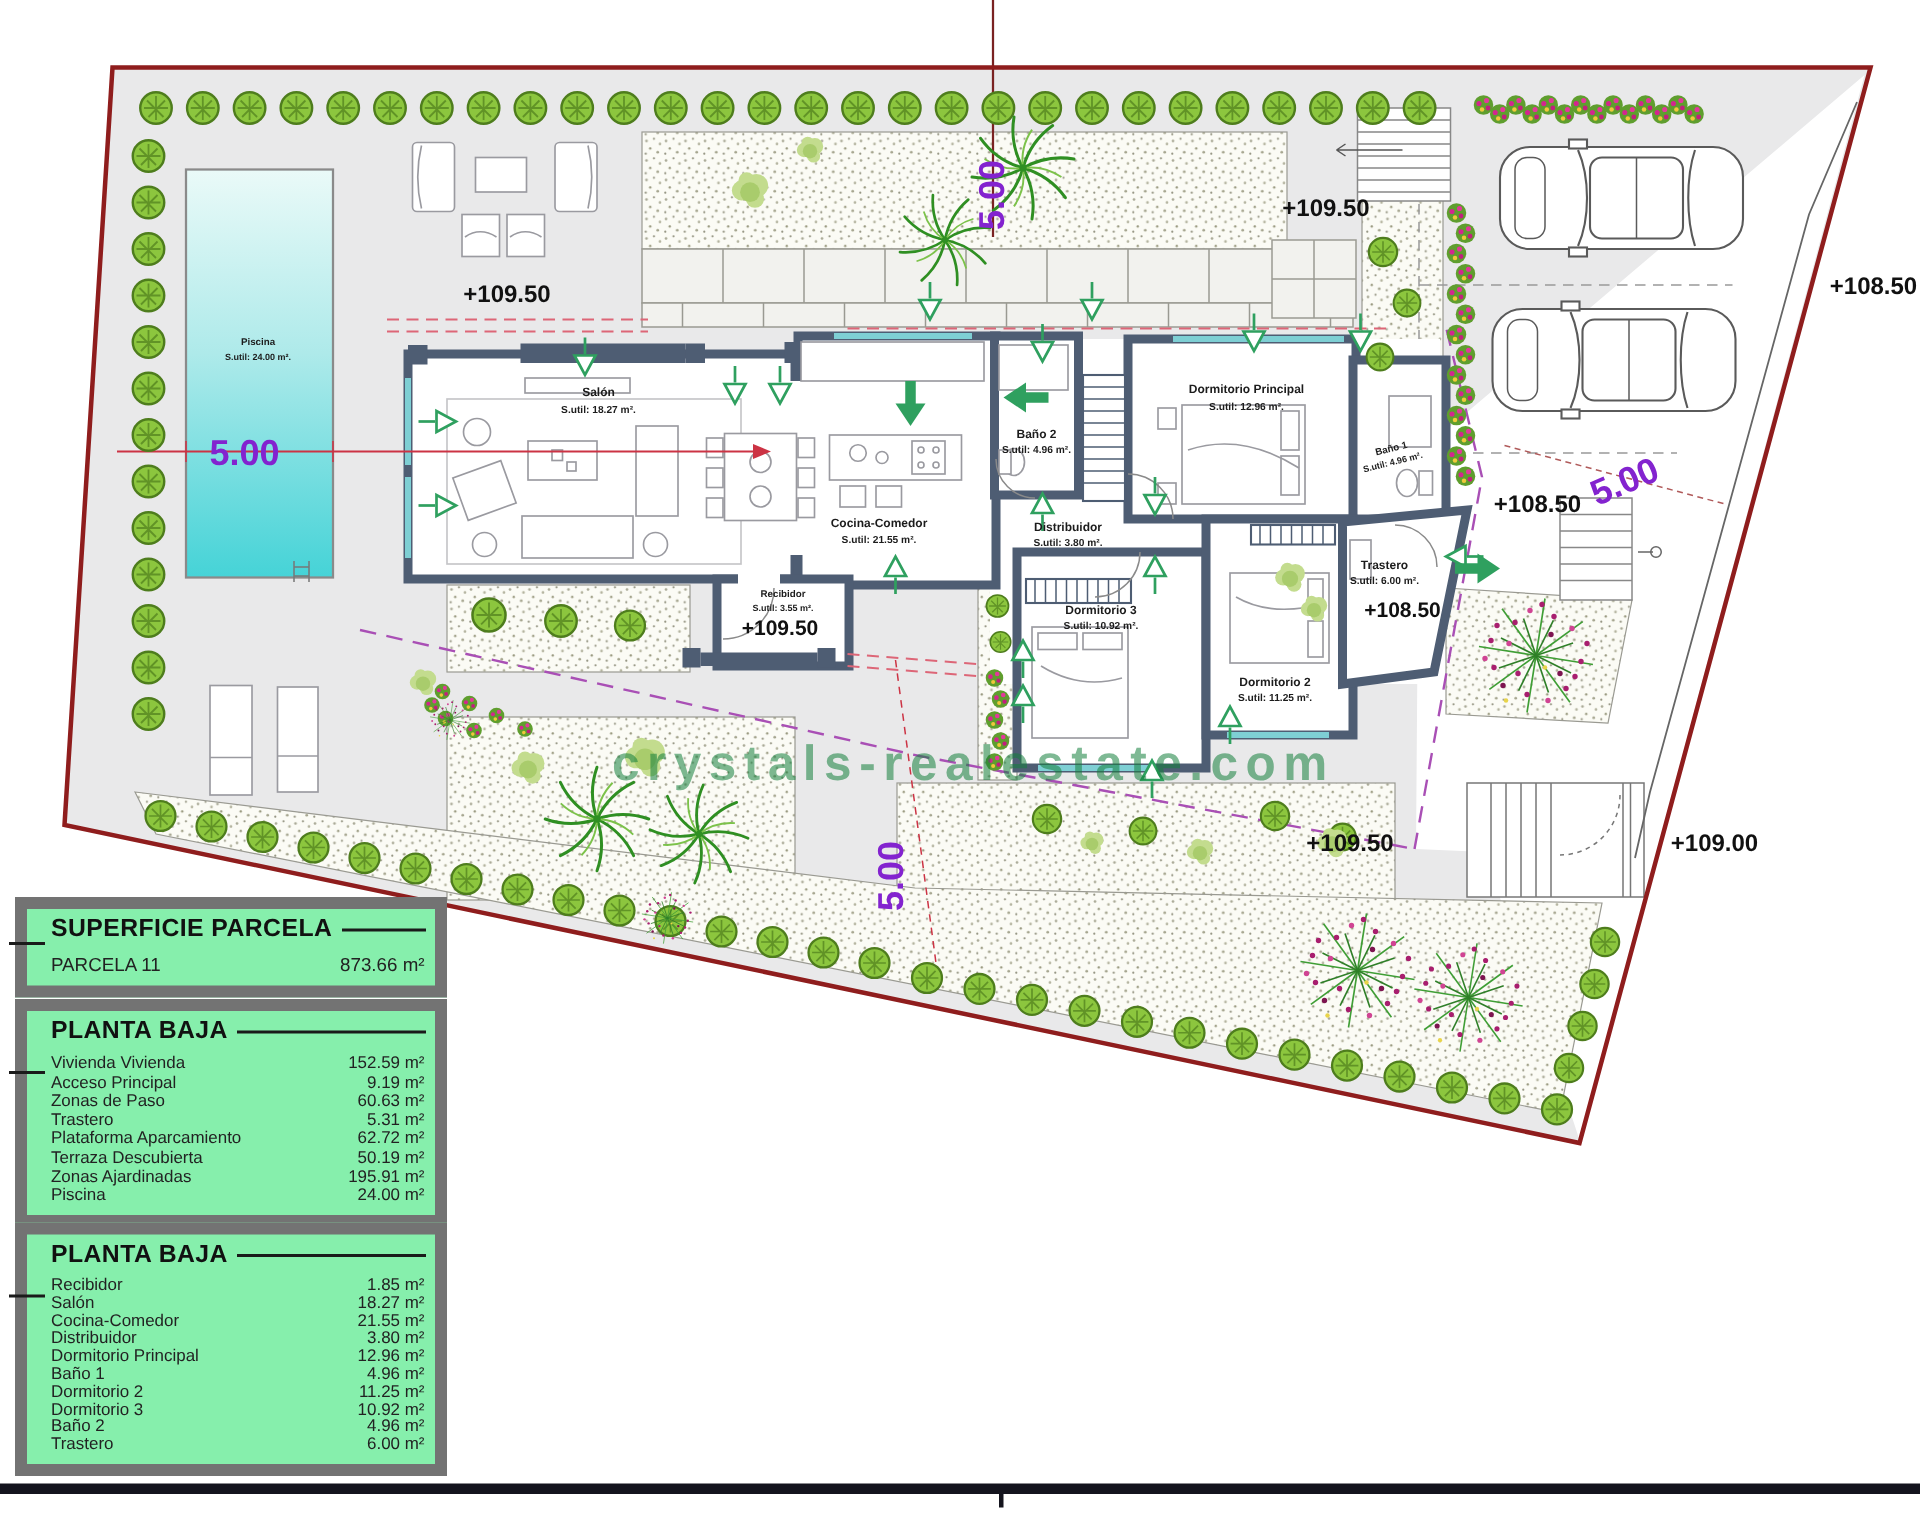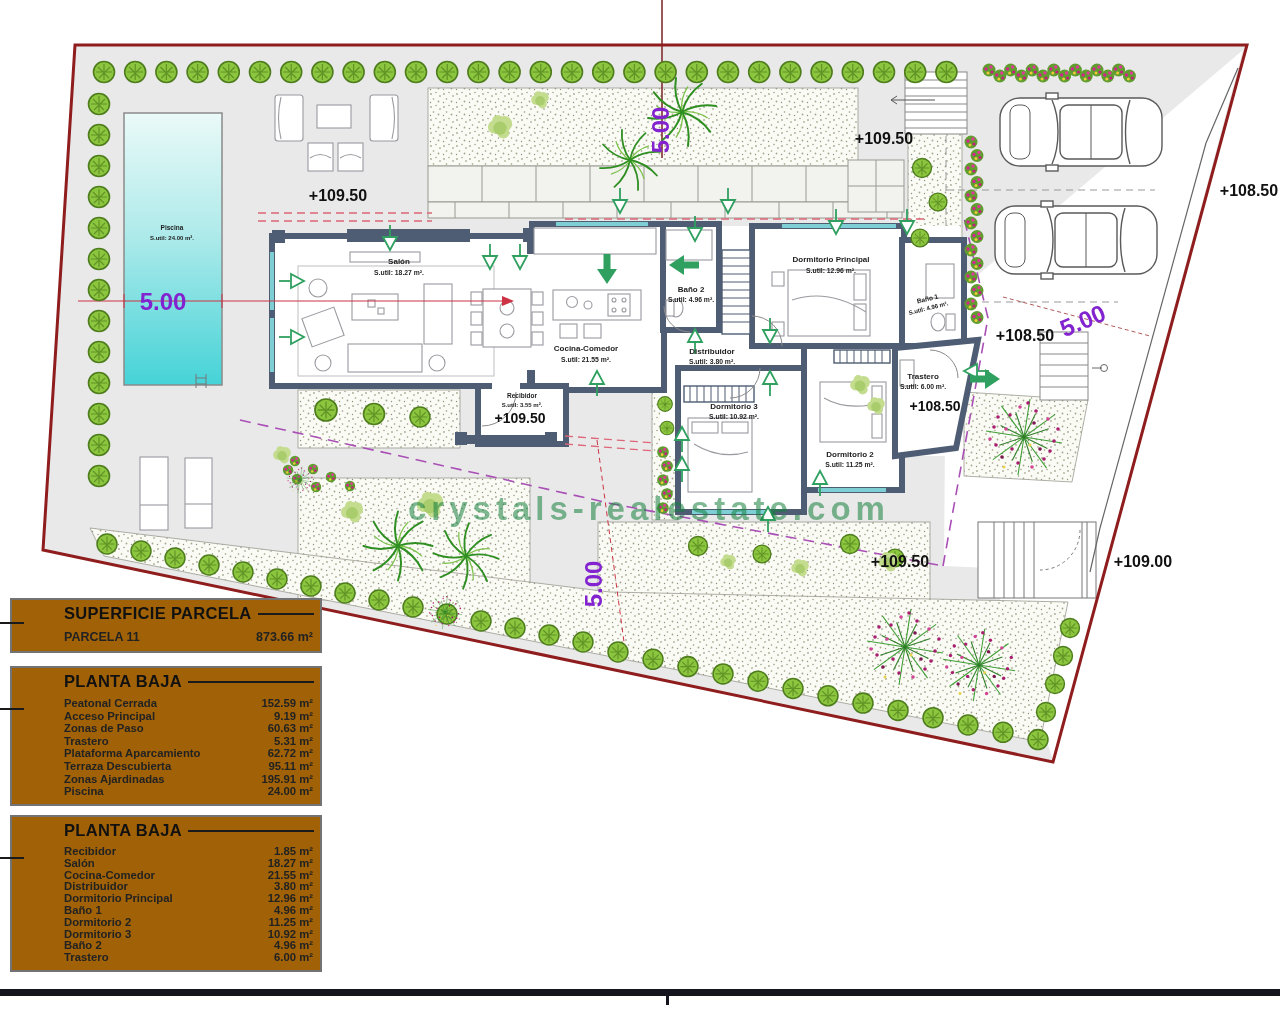--- a/index.html
+++ b/index.html
@@ -11,26 +11,26 @@
   .rm2 {font:6.8px "Liberation Sans",sans-serif;fill:#1c1c1c;text-anchor:middle;font-weight:bold;}
   .rmS {font:bold 6.5px "Liberation Sans",sans-serif;fill:#1c1c1c;text-anchor:middle;}
   .rmS2{font:6px "Liberation Sans",sans-serif;fill:#1c1c1c;text-anchor:middle;font-weight:bold;}
   .elev{font:bold 16px "Liberation Sans",sans-serif;fill:#111;text-anchor:middle;}
   .elevS{font:bold 14px "Liberation Sans",sans-serif;fill:#111;text-anchor:middle;}
   .dim {font:bold 24px "Liberation Sans",sans-serif;fill:#8323cf;text-anchor:middle;}
   
   .watermark{position:absolute;left:408px;top:480px;font-size:33px;font-weight:700;
              letter-spacing:5px;color:#15803d;opacity:.55;white-space:nowrap;pointer-events:none;margin-top:10px;}
   
-  .tbl{position:absolute;left:10px;width:272px;border:2px solid #737373;background:#a16207;color:#111;padding-left:36px;}
+  .tbl{position:absolute;left:10px;width:272px;border:8px solid #737373;background:#86efac;color:#111;}
   .hd{display:flex;align-items:center;gap:6px;font-weight:700;font-size:16.5px;
       letter-spacing:.3px;padding:3px 6px 0 16px;line-height:20px;}
   .hd .rule{flex:1;border-top:2px solid #1a1a1a;margin-top:2px;}
   .rows{padding:6px 0 6px;}
-  .row{display:flex;font-size:11.3px;font-weight:700;line-height:12.6px;padding:0 7px 0 16px;color:#222;}
+  .row{display:flex;font-size:11.3px;font-weight:400;line-height:12.6px;padding:0 7px 0 16px;color:#222;}
   .row .lb{flex:1;}
   #t3 .row{line-height:11.8px;}
   .tick{position:absolute;left:-12px;width:24px;height:2px;background:#1a1a1a;}
   
   .bar{position:absolute;left:0;top:989px;width:1280px;height:7px;background:#14141e;}
   .bartick{position:absolute;left:666px;top:996px;width:3px;height:9px;background:#14141e;}
 </style>
 </head>
 <body>
 
@@ -650,42 +650,42 @@
 </div>
 
 <div class="tbl" id="t2" style="top:666px">
   <div class="tick" style="top:40px"></div>
   <div class="hd">
         <span>PLANTA BAJA</span>
         <span class="rule"></span>
       </div>
   <div class="rows">
     <div class="row">
-          <span class="lb">Peatonal Cerrada</span>
+          <span class="lb">Vivienda Vivienda</span>
           <span class="vl">152.59 m²</span>
         </div>
     <div class="row">
           <span class="lb">Acceso Principal</span>
           <span class="vl">9.19 m²</span>
         </div>
     <div class="row">
           <span class="lb">Zonas de Paso</span>
           <span class="vl">60.63 m²</span>
         </div>
     <div class="row">
           <span class="lb">Trastero</span>
           <span class="vl">5.31 m²</span>
         </div>
     <div class="row">
           <span class="lb">Plataforma Aparcamiento</span>
           <span class="vl">62.72 m²</span>
         </div>
     <div class="row">
           <span class="lb">Terraza Descubierta</span>
-          <span class="vl">95.11 m²</span>
+          <span class="vl">50.19 m²</span>
         </div>
     <div class="row">
           <span class="lb">Zonas Ajardinadas</span>
           <span class="vl">195.91 m²</span>
         </div>
     <div class="row">
           <span class="lb">Piscina</span>
           <span class="vl">24.00 m²</span>
         </div>
   </div>

